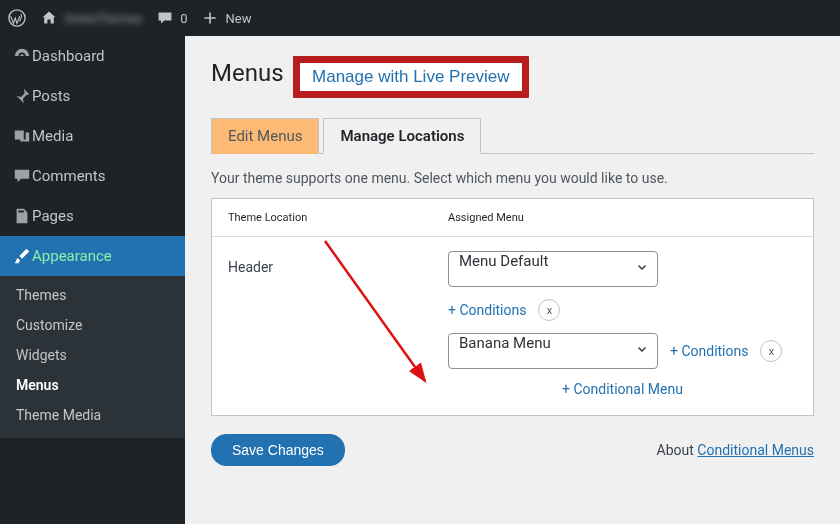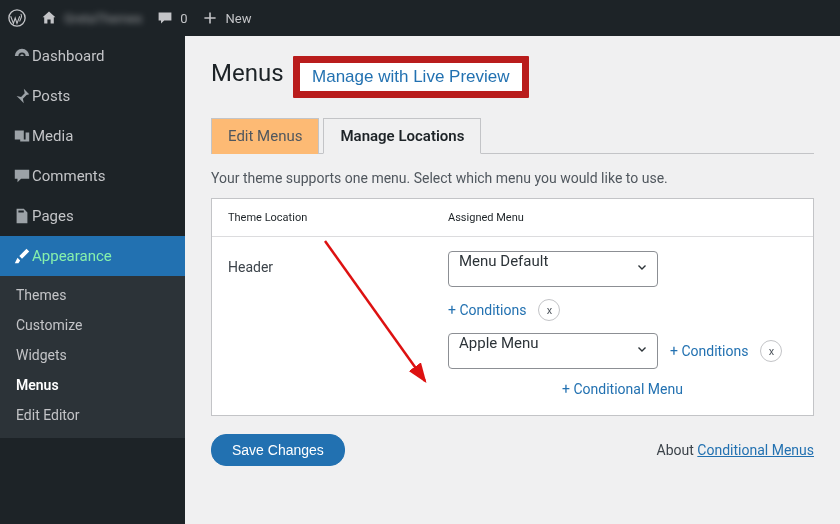--- a/index.html
+++ b/index.html
@@ -146,21 +146,21 @@
             <path d="M15 2l3 3-8 8-3-3zM5 12l3 3-2 3-4 0z"></path>
           </svg>
         </span>
       <span>Appearance</span>
     </div>
     <div class="submenu">
       <div class="sub-item">Themes</div>
       <div class="sub-item">Customize</div>
       <div class="sub-item">Widgets</div>
       <div class="sub-item current">Menus</div>
-      <div class="sub-item">Edit Editor</div>
+      <div class="sub-item">Theme Media</div>
     </div>
   </nav>
 
   <main class="content">
     <h1 class="page-title">Menus</h1>
     <button class="button-outline">Manage with Live Preview</button>
 
     <div class="tabs">
       <div class="tab">Edit Menus</div>
       <div class="tab active">Manage Locations</div>
@@ -184,21 +184,21 @@
                       <path d="M5 8l5 5 5-5"></path>
                     </svg></span>
               </div>
             </div>
             <div class="assign-line">
               <span class="link-action">+ Conditions</span>
               <span class="xbtn">x</span>
             </div>
             <div class="assign-line">
               <div class="select">
-                <span>Apple Menu</span>
+                <span>Banana Menu</span>
                 <span class="chev"><svg width="14" height="14" viewBox="0 0 20 20" fill="none" stroke="currentColor" stroke-width="2">
                       <path d="M5 8l5 5 5-5"></path>
                     </svg></span>
               </div>
               <span class="link-action">+ Conditions</span>
               <span class="xbtn">x</span>
             </div>
             <div class="assign-line add-conditional">
               <span class="link-action">+ Conditional Menu</span>
             </div>

